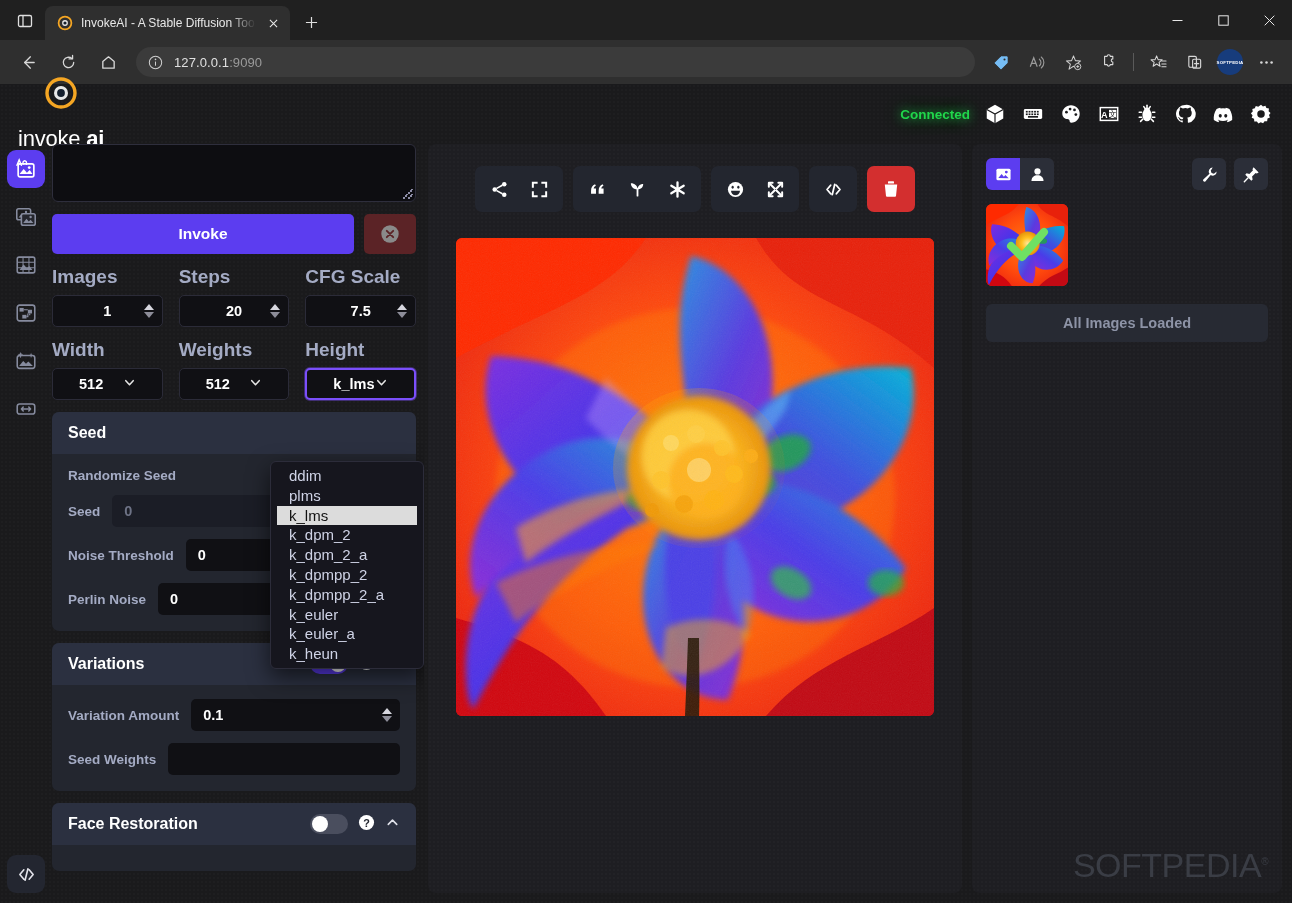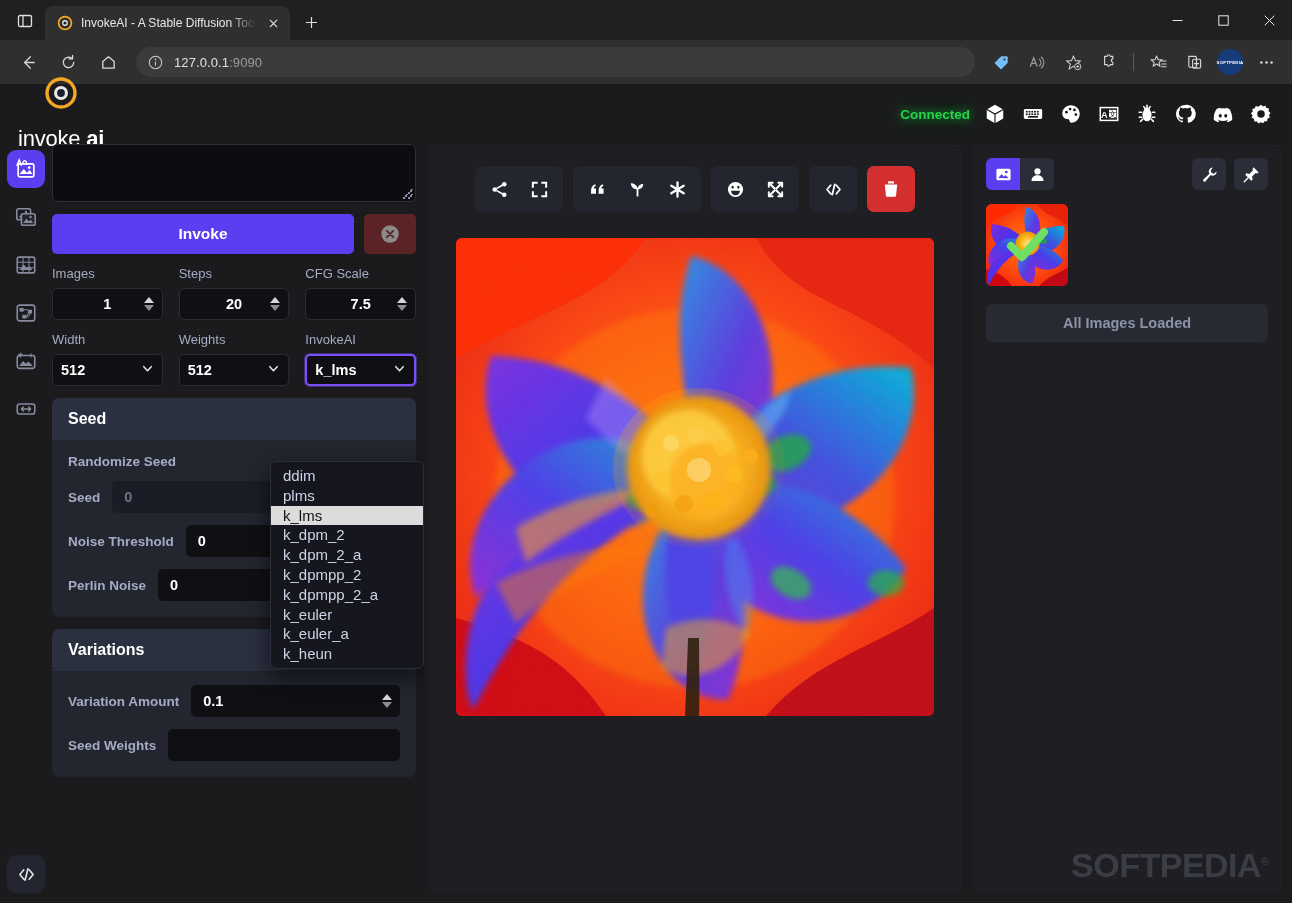--- a/index.html
+++ b/index.html
@@ -135,38 +135,38 @@
     flex: 1; height: 40px; background: #5c3df0; border: none; border-radius: 5px;
     color: #fff; font-size: 15.5px; font-weight: 700; cursor: pointer;
     font-family: "Liberation Sans", sans-serif;
   }
   .cancel-btn {
     width: 52px; height: 40px; background: #5b2326; border: none; border-radius: 5px;
     display: flex; align-items: center; justify-content: center; cursor: pointer;
   }
 
   .grid3 { display: grid; grid-template-columns: 1fr 1fr 1fr; gap: 16px; }
-  .field-label { color: #a4abc4; font-size: 13px; font-weight: 400; margin-bottom: 7px; }
+  .field-label { color: #a4abc4; font-size: 19px; font-weight: 700; margin-bottom: 7px; }
   .num-input {
     height: 32px; background: #101014; border: 1px solid #2b2b38; border-radius: 5px;
     display: flex; align-items: center; justify-content: center; position: relative;
     color: #fff; font-size: 14.5px; font-weight: 700; cursor: text;
   }
   .stepper {
     position: absolute; right: 8px; top: 50%; transform: translateY(-50%);
     display: flex; flex-direction: column; gap: 2px; cursor: pointer;
   }
   .stepper .up, .stepper .dn {
     width: 0; height: 0; border-left: 5px solid transparent; border-right: 5px solid transparent;
   }
   .stepper .up { border-bottom: 6px solid #d6d6de; }
   .stepper .dn { border-top: 6px solid #8d8d99; }
   .sel-input {
     height: 32px; background: #101014; border: 1px solid #2b2b38; border-radius: 5px;
-    display: flex; align-items: center; padding: 0 8px; color: #fff;
+    display: flex; align-items: center; padding: 0 26px; color: #fff;
     font-size: 14.5px; font-weight: 700; cursor: pointer; position: relative;
   }
   .sel-input.focused { border: 2px solid #7b4ffb; box-shadow: 0 0 0 1px rgba(123,79,251,0.4); }
   .sel-input .chev { margin-left: auto; }
 
   
   .card { background: #23262f; border-radius: 7px; overflow: visible; position: relative; }
   .card-head {
     height: 42px; background: #2b3040; border-radius: 7px 7px 0 0;
     display: flex; align-items: center; padding: 0 16px; cursor: pointer;
@@ -189,21 +189,21 @@
   .row-input {
     flex: 1; height: 32px; background: #101014; border-radius: 5px;
     display: flex; align-items: center; padding: 0 12px; position: relative;
     color: #fff; font-size: 14.5px; font-weight: 700; cursor: text;
   }
   .row-input.disabled { background: #1b1d26; color: #6d7285; }
 
   
   .dropdown {
     position: absolute; z-index: 60; background: #16161e;
-    border: 1px solid #2c2c3a; border-radius: 6px; padding: 4px 0;
+    border: 1px solid #2c2c3a; border-radius: 6px; padding: 4px 6px;
     box-shadow: 0 8px 22px rgba(0,0,0,0.6);
     width: 154px;
   }
   .dd-item {
     padding: 1px 12px; color: #cfd3e6; font-size: 15px; cursor: pointer;
     line-height: 17.8px; white-space: nowrap;
   }
   .dd-item.selected { background: #dcdcdc; color: #111; }
 
   
@@ -254,21 +254,21 @@
   .check-overlay {
     position: absolute; inset: 0; display: flex; align-items: center; justify-content: center;
   }
   .all-loaded {
     margin-top: 18px; height: 38px; background: #272a33; border-radius: 6px;
     display: flex; align-items: center; justify-content: center;
     color: #8d93a6; font-size: 14.5px; font-weight: 700;
   }
   .softpedia {
     position: absolute; right: 14px; bottom: 8px;
-    font-size: 34px; font-weight: 700; color: #3a3d45; letter-spacing: -0.5px;
+    font-size: 34px; font-weight: 400; color: #3a3d45; letter-spacing: -0.5px;
     user-select: none;
   }
   .softpedia sup { font-size: 10px; vertical-align: super; }
 </style>
 </head>
 <body>
 
 <div id="root">
 
   <div class="browser-titlebar">
@@ -613,21 +613,21 @@
             <div class="sel-input">
               <span>512</span>
               <span class="chev">
                 <svg width="13" height="13" viewBox="0 0 14 14">
                     <path d="M3 5 L7 9.5 L11 5" fill="none" stroke="#e6e6e6" stroke-width="1.6" stroke-linecap="round" stroke-linejoin="round"></path>
                   </svg>
               </span>
             </div>
           </div>
           <div>
-            <div class="field-label">InvokeAI</div>
+            <div class="field-label">Height</div>
             <div class="sel-input focused">
               <span>k_lms</span>
               <span class="chev">
                 <svg width="13" height="13" viewBox="0 0 14 14">
                     <path d="M3 5 L7 9.5 L11 5" fill="none" stroke="#e6e6e6" stroke-width="1.6" stroke-linecap="round" stroke-linejoin="round"></path>
                   </svg>
               </span>
             </div>
           </div>
         </div>
@@ -702,20 +702,44 @@
             </div>
             <div class="row">
               <span class="row-label">Seed Weights</span>
               <div class="row-input">
                 <span></span>
               </div>
             </div>
           </div>
         </div>
 
+        <div class="card">
+          <div class="card-head">
+            <span class="card-title">Face Restoration</span>
+            <span class="card-head-right">
+              <span class="toggle off">
+                  <span class="knob"></span>
+                </span>
+              <span>
+                <svg width="17" height="17" viewBox="0 0 18 18">
+                    <circle cx="9" cy="9" r="8" fill="#fff"></circle>
+                    <text x="9" y="13.4" font-family="Liberation Sans, sans-serif" font-size="11.5" font-weight="700" fill="#23262f" text-anchor="middle">?</text>
+                  </svg>
+              </span>
+              <span>
+                <svg width="15" height="15" viewBox="0 0 16 16">
+                    <path d="M3.5 10 L8 5.5 L12.5 10" fill="none" stroke="#e0e2ea" stroke-width="1.7" stroke-linecap="round" stroke-linejoin="round"></path>
+                  </svg>
+              </span>
+            </span>
+          </div>
+          <div class="card-body" style="padding-bottom:6px">
+            <div class="row-input" style="margin-top:6px"></div>
+          </div>
+        </div>
 
         <div class="dropdown" style="left:218px; top:317px;">
           <div class="dd-item">ddim</div>
           <div class="dd-item">plms</div>
           <div class="dd-item selected">k_lms</div>
           <div class="dd-item">k_dpm_2</div>
           <div class="dd-item">k_dpm_2_a</div>
           <div class="dd-item">k_dpmpp_2</div>
           <div class="dd-item">k_dpmpp_2_a</div>
           <div class="dd-item">k_euler</div>

